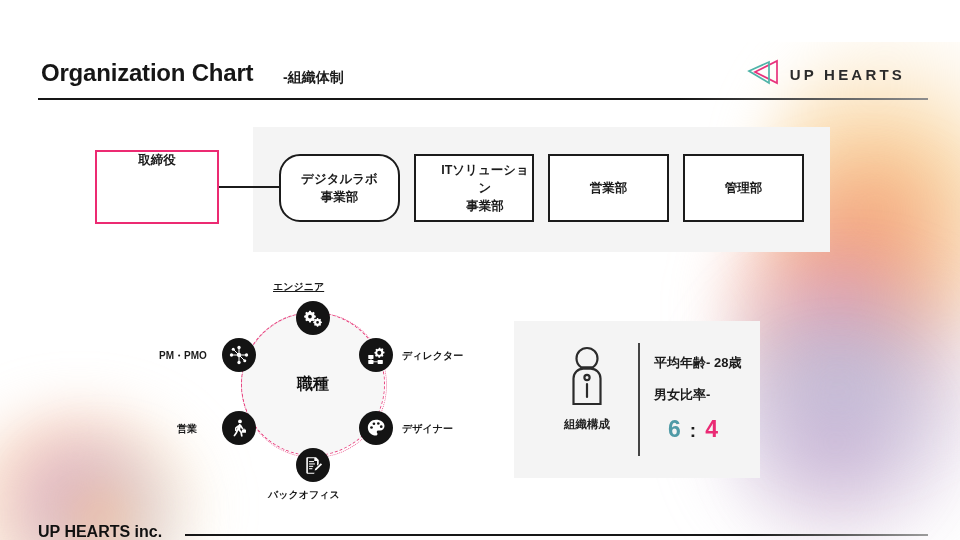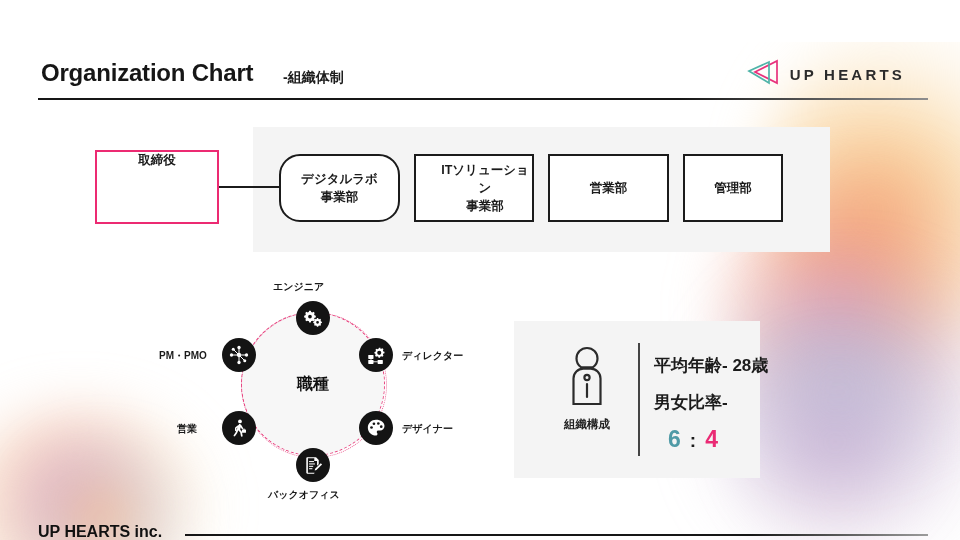--- a/index.html
+++ b/index.html
@@ -123,21 +123,21 @@
     position: absolute; top: 112px; height: 68px;
     border: 2px solid #1b1b1b;
     background: #ffffff;
     display: flex; align-items: center; justify-content: center;
     text-align: center; line-height: 1.45;
     font-size: 12.5px; font-weight: bold; color: #1b1b1b;
   }
   #dept-0 { left: 279px; width: 121px; border-radius: 21px; }
   #dept-1 { left: 414px; width: 120px; padding-left: 22px; }
   #dept-2 { left: 548px; width: 121px; }
-  #dept-3 { left: 683px; width: 100px; text-align: right; }
+  #dept-3 { left: 683px; width: 121px; text-align: right; }
 
   
   #wheel { position: absolute; left: 168px; top: 238px; width: 290px; height: 240px; }
   #wheel-ring {
     position: absolute; left: 73px; top: 32px;
     width: 144px; height: 144px;
     border-radius: 50%;
     border: 1.5px dashed #e8427f;
     background: #f7f7f7;
   }
@@ -159,21 +159,21 @@
     display: flex; align-items: center; justify-content: center;
   }
   .node-label {
     position: absolute; font-size: 10px; font-weight: bold;
     color: #1a1a1a; white-space: nowrap;
   }
   .node-dot svg { display: block; }
 
   
   #node-0 .node-dot { left: 128px; top: 21px; }
-  #node-0 .node-label { left: 105px; top: 0px; }
+  #node-0 .node-label { left: 105px; top: 0px; text-decoration: underline; }
   #node-1 .node-dot { left: 191px; top: 58px; }
   #node-1 .node-label { left: 234px; top: 69px; }
   #node-2 .node-dot { left: 191px; top: 131px; }
   #node-2 .node-label { left: 234px; top: 142px; }
   #node-3 .node-dot { left: 128px; top: 168px; }
   #node-3 .node-label { left: 100px; top: 208px; }
   #node-4 .node-dot { left: 54px; top: 131px; }
   #node-4 .node-label { left: 9px; top: 142px; }
   #node-5 .node-dot { left: 54px; top: 58px; }
   #node-5 .node-label { left: -9px; top: 69px; }
@@ -190,21 +190,21 @@
   }
   #stats-left-label {
     margin-top: 6px; font-size: 11.5px; font-weight: bold; color: #222;
   }
   #stats-divider {
     position: absolute; left: 124px; top: 22px;
     width: 1.5px; height: 113px; background: #444;
   }
   #stats-right { position: absolute; left: 140px; top: 33px; }
   .stat-line {
-    font-size: 17px; font-weight: bold; color: #1b1b1b;
+    font-size: 13px; font-weight: bold; color: #1b1b1b;
     margin-bottom: 14px; white-space: nowrap;
   }
   #ratio-row {
     display: flex; align-items: baseline; gap: 9px;
     margin-left: 14px; margin-top: -2px;
   }
   #ratio-male { font-size: 23px; font-weight: bold; color: #4f9aa6; }
   #ratio-sep  { font-size: 19px; font-weight: bold; color: #1b1b1b; }
   #ratio-female { font-size: 23px; font-weight: bold; color: #ea2a74; }
 

